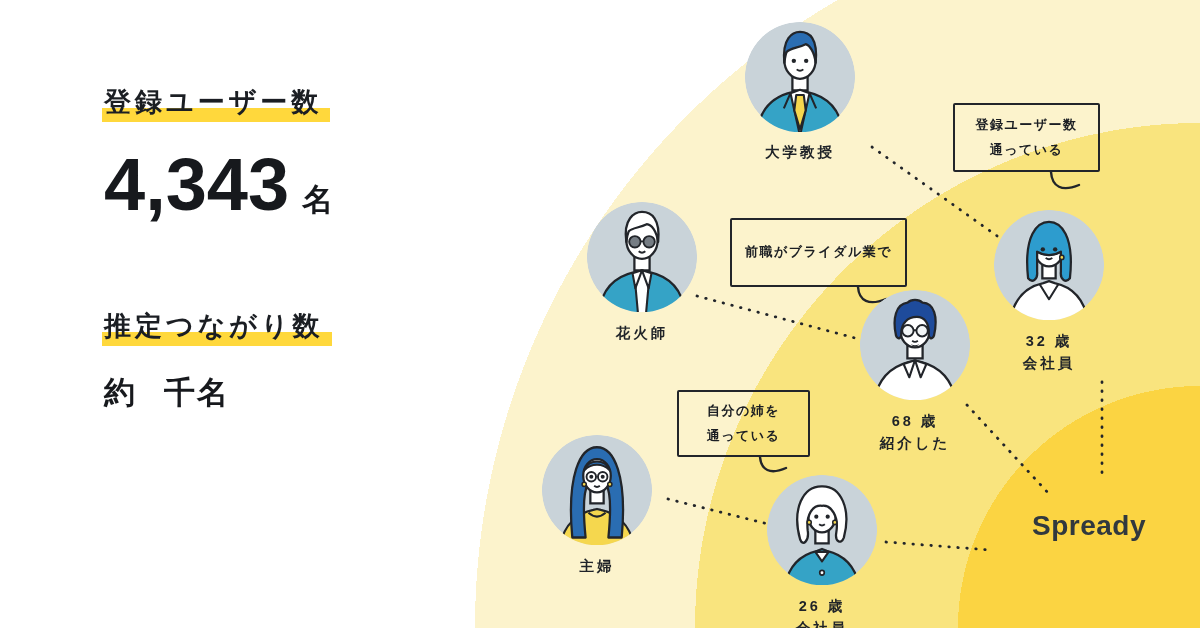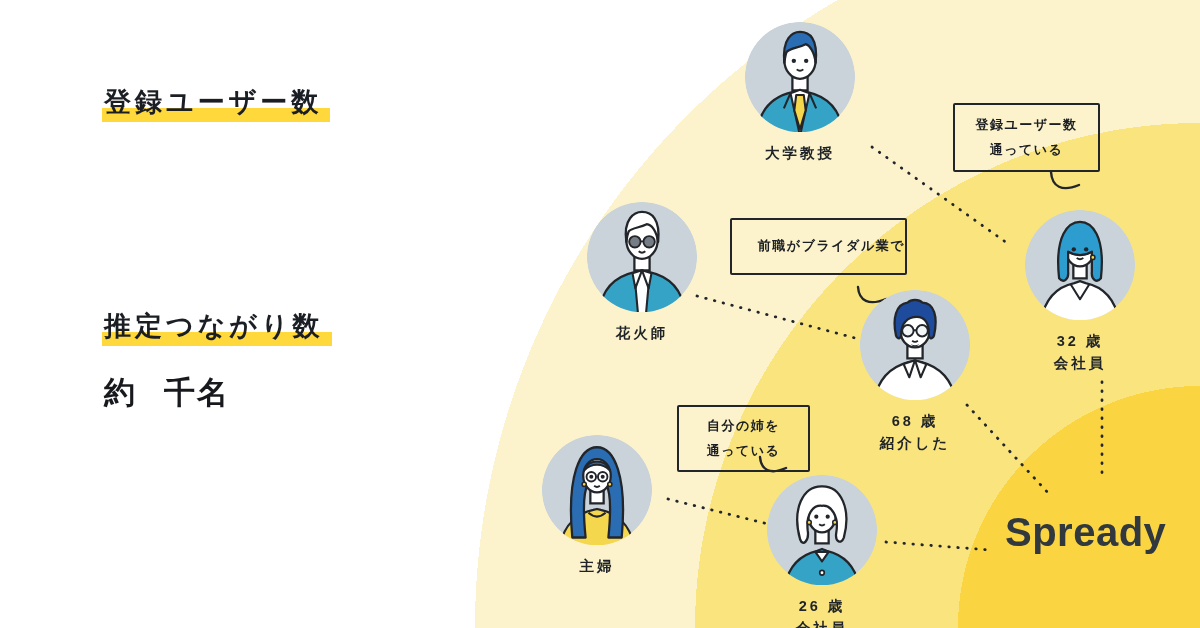--- a/index.html
+++ b/index.html
@@ -31,36 +31,36 @@
 .stat-value .prefix{font-size:31px;font-weight:700;letter-spacing:2px;margin-right:14px;}
 .stat-value .prefix:empty{display:none;}
 .stat-value .big{font-size:74px;font-weight:800;line-height:1;letter-spacing:0px;}
 .stat-value .unit{font-size:31px;font-weight:700;letter-spacing:2px;margin-left:13px;}
 
 
 .person{position:absolute;width:114px;text-align:center;}
 .person svg{width:114px;height:114px;display:block;}
 .person figcaption{margin-top:8px;font-size:14.5px;font-weight:600;letter-spacing:3px;color:#1f2328;line-height:22px;}
 .person figcaption span{display:block;white-space:nowrap;}
-.p-professor{left:743px;top:20px;}
+.p-professor{left:743px;top:20px;font-family:Liberation Mono, monospace;}
 .p-fireworks{left:585px;top:200px;}
-.p-woman32{left:1023px;top:208px;}
+.p-woman32{left:992px;top:208px;}
 .p-man42{left:858px;top:288px;}
 .p-housewife{left:540px;top:433px;}
 .p-woman26{left:765px;top:473px;}
 
 
 .bubble{position:absolute;border:2px solid var(--ink);background:transparent;display:flex;align-items:center;justify-content:center;border-radius:2px;}
 .bubble p{font-size:13px;font-weight:600;letter-spacing:1.5px;color:#1b1e23;line-height:1.85;text-align:center;}
 .bubble p span{display:block;white-space:nowrap;}
 .b-1{left:953px;top:103px;width:147px;height:69px;}
-.b-2{left:730px;top:218px;width:177px;height:57px;justify-content:flex-end;}
-.b-3{left:677px;top:390px;width:133px;height:67px;margin-top:15px;}
-
-.logo{position:absolute;left:1005px;top:510px;font-size:40px;font-weight:800;letter-spacing:0.5px;color:var(--logo_ink);}
+.b-2{left:730px;top:218px;width:177px;height:69px;}
+.b-3{left:677px;top:390px;width:133px;height:67px;}
+
+.logo{position:absolute;left:1032px;top:510px;font-size:28px;font-weight:800;letter-spacing:0.5px;color:var(--logo_ink);}
 </style>
 </head>
 <body>
 
 <div class="canvas">
 
   <svg class="overlay" viewBox="0 0 1200 628">
     <line class="dotline" x1="872" y1="147" x2="1007" y2="243"></line>
     <line class="dotline" x1="697" y1="296" x2="855" y2="338"></line>
     <line class="dotline" x1="668" y1="499" x2="768" y2="524"></line>
@@ -68,20 +68,25 @@
     <line class="dotline" x1="1102" y1="382" x2="1102" y2="480"></line>
     <line class="dotline" x1="886" y1="542" x2="990" y2="550"></line>
     <path class="tail" d="M1051 172 C1052 187 1062 192 1079 185"></path>
     <path class="tail" d="M858 287 C859 301 869 306 886 299"></path>
     <path class="tail" d="M760 457 C761 470 770 475 786 468"></path>
   </svg>
 
   <section class="stats">
     <div class="stat stat-1">
       <h2 class="stat-label"><span class="hl">登録ユーザー数</span></h2>
+      <div class="stat-value">
+
+        <span class="big">4,343</span>
+        <span class="unit">名</span>
+      </div>
     </div>
     <div class="stat stat-2">
       <h2 class="stat-label"><span class="hl">推定つながり数</span></h2>
       <div class="stat-value">
         <span class="prefix">約</span>
         <span class="unit">千名</span>
       </div>
     </div>
   </section>
 

